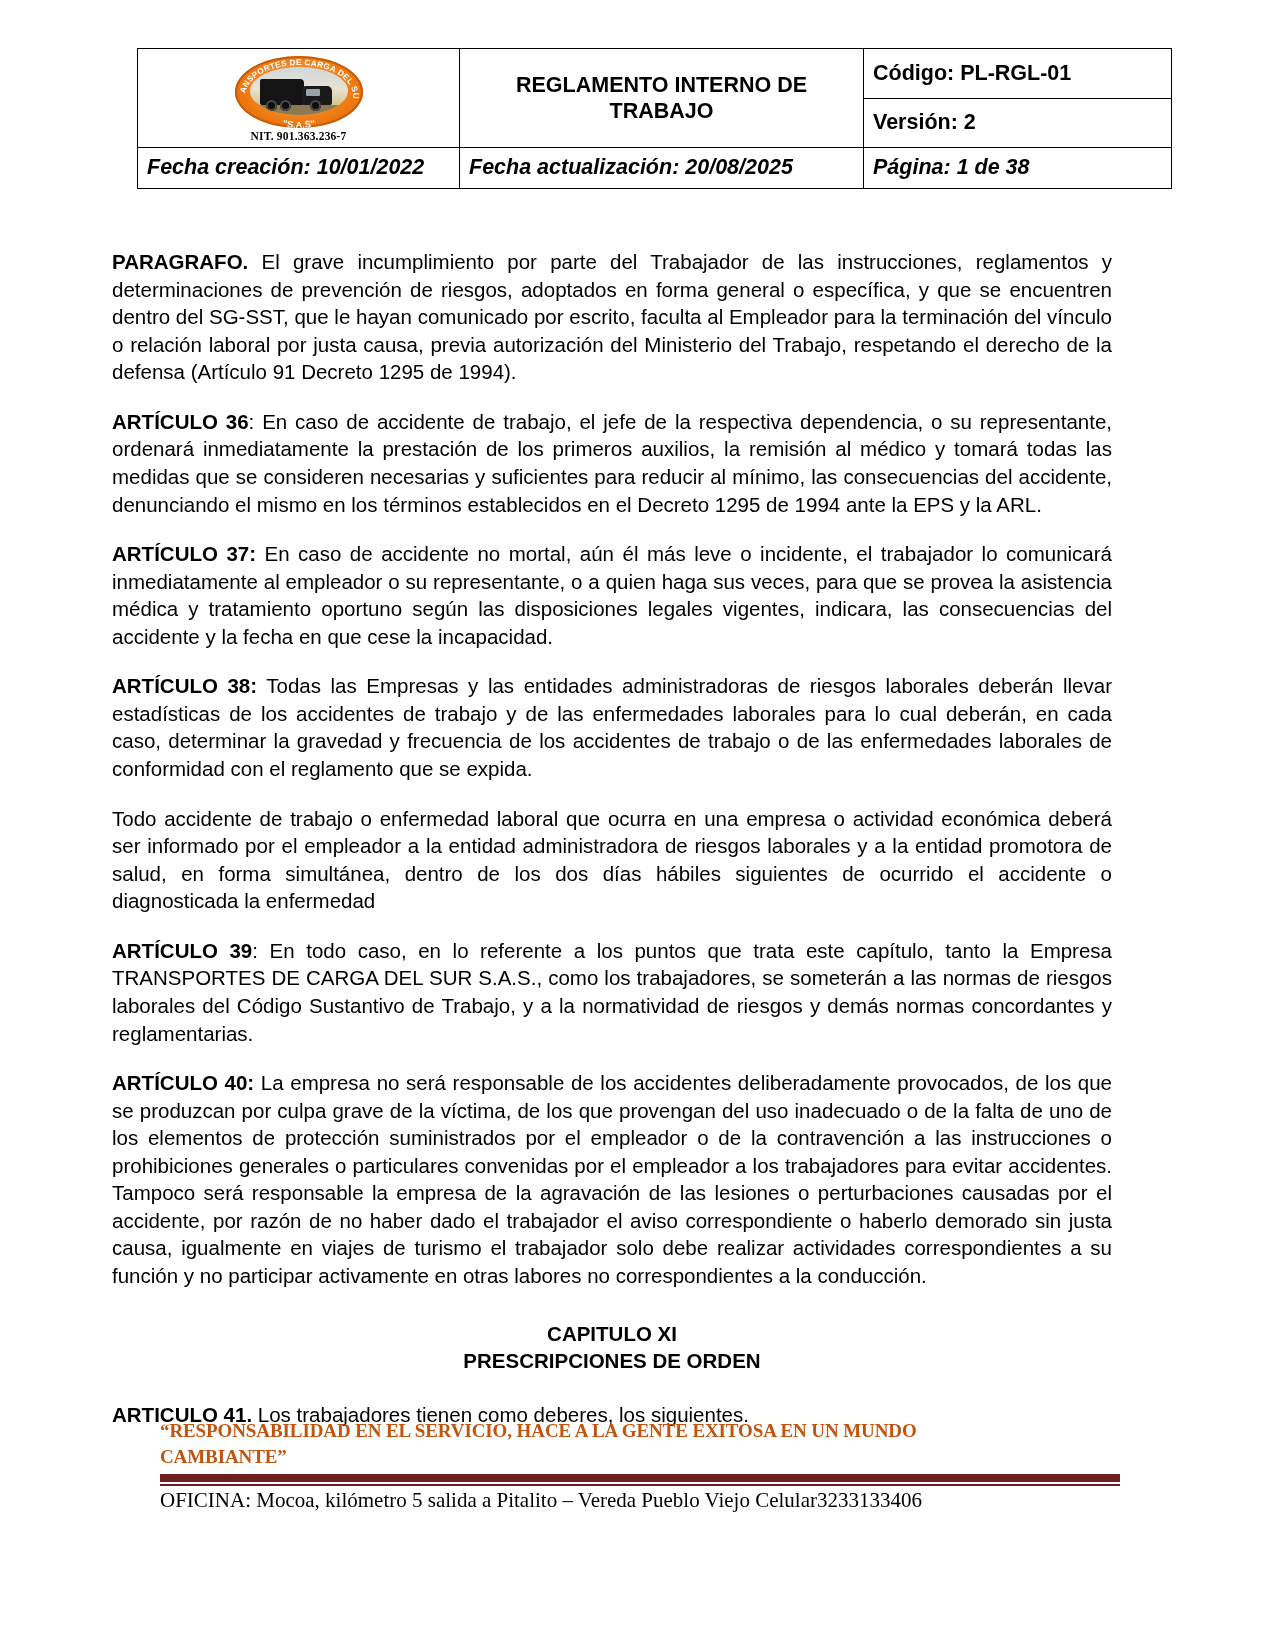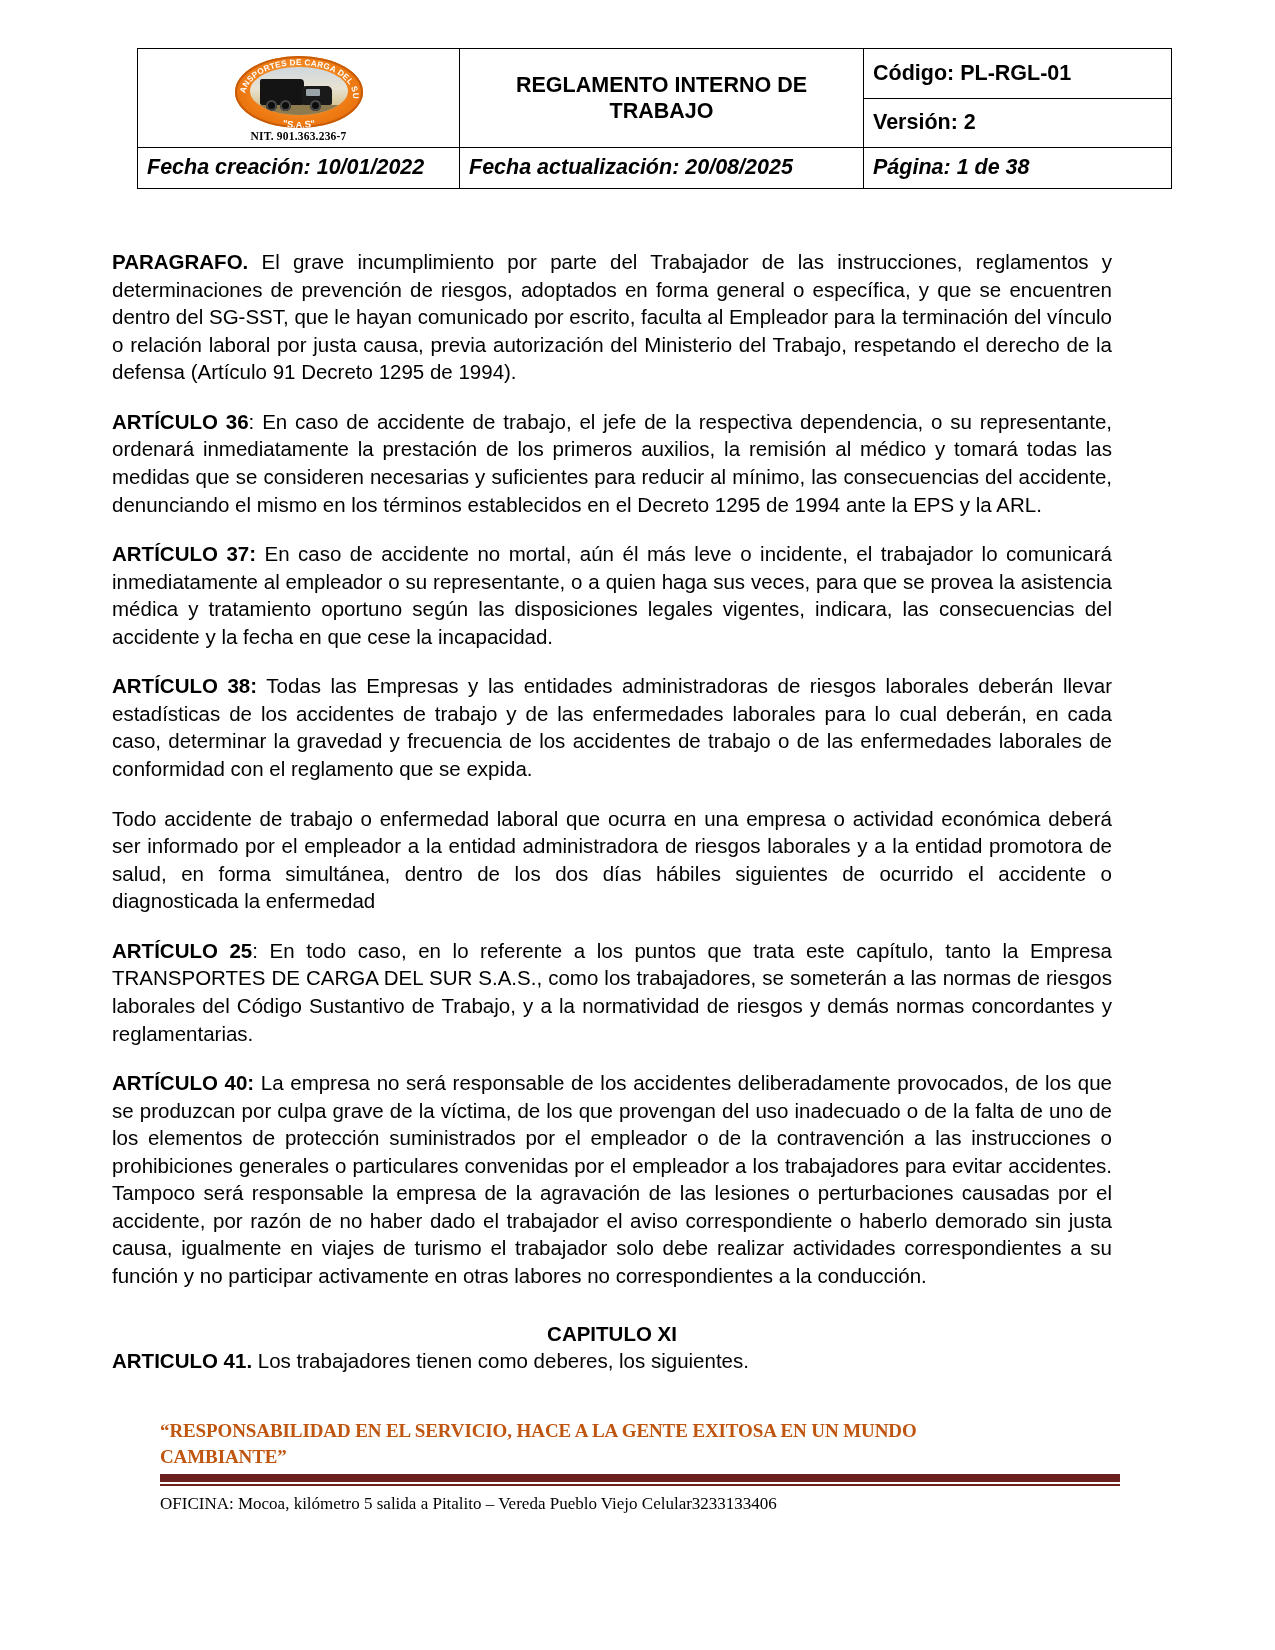--- a/index.html
+++ b/index.html
@@ -212,23 +212,22 @@
     height: 2px;
     background: #ffffff;
   }
   .footer-rule-thin {
     width: 100%;
     height: 2px;
     background: #6B1F1F;
   }
   .footer-line {
     font-family: "Liberation Serif", serif;
-    font-size: 17px;
+    font-size: 21px;
     line-height: 1.38;
-    margin-top: 6px;
     color: #000;
   }
   .footer-email-label { font-family: "Liberation Serif", serif; }
   .footer-email-link {
     font-family: "Liberation Serif", serif;
     text-decoration: underline;
     color: #000;
   }
 </style>
 </head>
@@ -294,28 +293,29 @@
       <b>ARTÍCULO 37:</b><span> En caso de accidente no mortal, aún él más leve o incidente, el trabajador lo comunicará inmediatamente al empleador o su representante, o a quien haga sus veces, para que se provea la asistencia médica y tratamiento oportuno según las disposiciones legales vigentes, indicara, las consecuencias del accidente y la fecha en que cese la incapacidad.</span>
     </p>
 
     <p class="para">
       <b>ARTÍCULO 38:</b><span> Todas las Empresas y las entidades administradoras de riesgos laborales deberán llevar estadísticas de los accidentes de trabajo y de las enfermedades laborales para lo cual deberán, en cada caso, determinar la gravedad y frecuencia de los accidentes de trabajo o de las enfermedades laborales de conformidad con el reglamento que se expida.</span>
     </p>
 
     <p class="para">Todo accidente de trabajo o enfermedad laboral que ocurra en una empresa o actividad económica deberá ser informado por el empleador a la entidad administradora de riesgos laborales y a la entidad promotora de salud, en forma simultánea, dentro de los dos días hábiles siguientes de ocurrido el accidente o diagnosticada la enfermedad</p>
 
     <p class="para">
-      <b>ARTÍCULO 25</b><span>: En todo caso, en lo referente a los puntos que trata este capítulo, tanto la Empresa TRANSPORTES DE CARGA DEL SUR S.A.S., como los trabajadores, se someterán a las normas de riesgos laborales del Código Sustantivo de Trabajo, y a la normatividad de riesgos y demás normas concordantes y reglamentarias.</span>
+      <b>ARTÍCULO 39</b><span>: En todo caso, en lo referente a los puntos que trata este capítulo, tanto la Empresa TRANSPORTES DE CARGA DEL SUR S.A.S., como los trabajadores, se someterán a las normas de riesgos laborales del Código Sustantivo de Trabajo, y a la normatividad de riesgos y demás normas concordantes y reglamentarias.</span>
     </p>
 
     <p class="para">
       <b>ARTÍCULO 40:</b><span> La empresa no será responsable de los accidentes deliberadamente provocados, de los que se produzcan por culpa grave de la víctima, de los que provengan del uso inadecuado o de la falta de uno de los elementos de protección suministrados por el empleador o de la contravención a las instrucciones o prohibiciones generales o particulares convenidas por el empleador a los trabajadores para evitar accidentes. Tampoco será responsable la empresa de la agravación de las lesiones o perturbaciones causadas por el accidente, por razón de no haber dado el trabajador el aviso correspondiente o haberlo demorado sin justa causa, igualmente en viajes de turismo el trabajador solo debe realizar actividades correspondientes a su función y no participar activamente en otras labores no correspondientes a la conducción.</span>
     </p>
 
     <div class="chapter-head">CAPITULO XI</div>
+    <div class="chapter-sub">PRESCRIPCIONES DE ORDEN</div>
 
     <p class="para">
       <b>ARTICULO 41.</b><span>  Los trabajadores tienen como deberes, los siguientes.</span>
     </p>
 
   </div>
 
   <div class="footer">
     <div class="slogan">“RESPONSABILIDAD EN EL SERVICIO, HACE A LA GENTE EXITOSA EN UN MUNDO</div>
     <div class="slogan">CAMBIANTE”</div>

